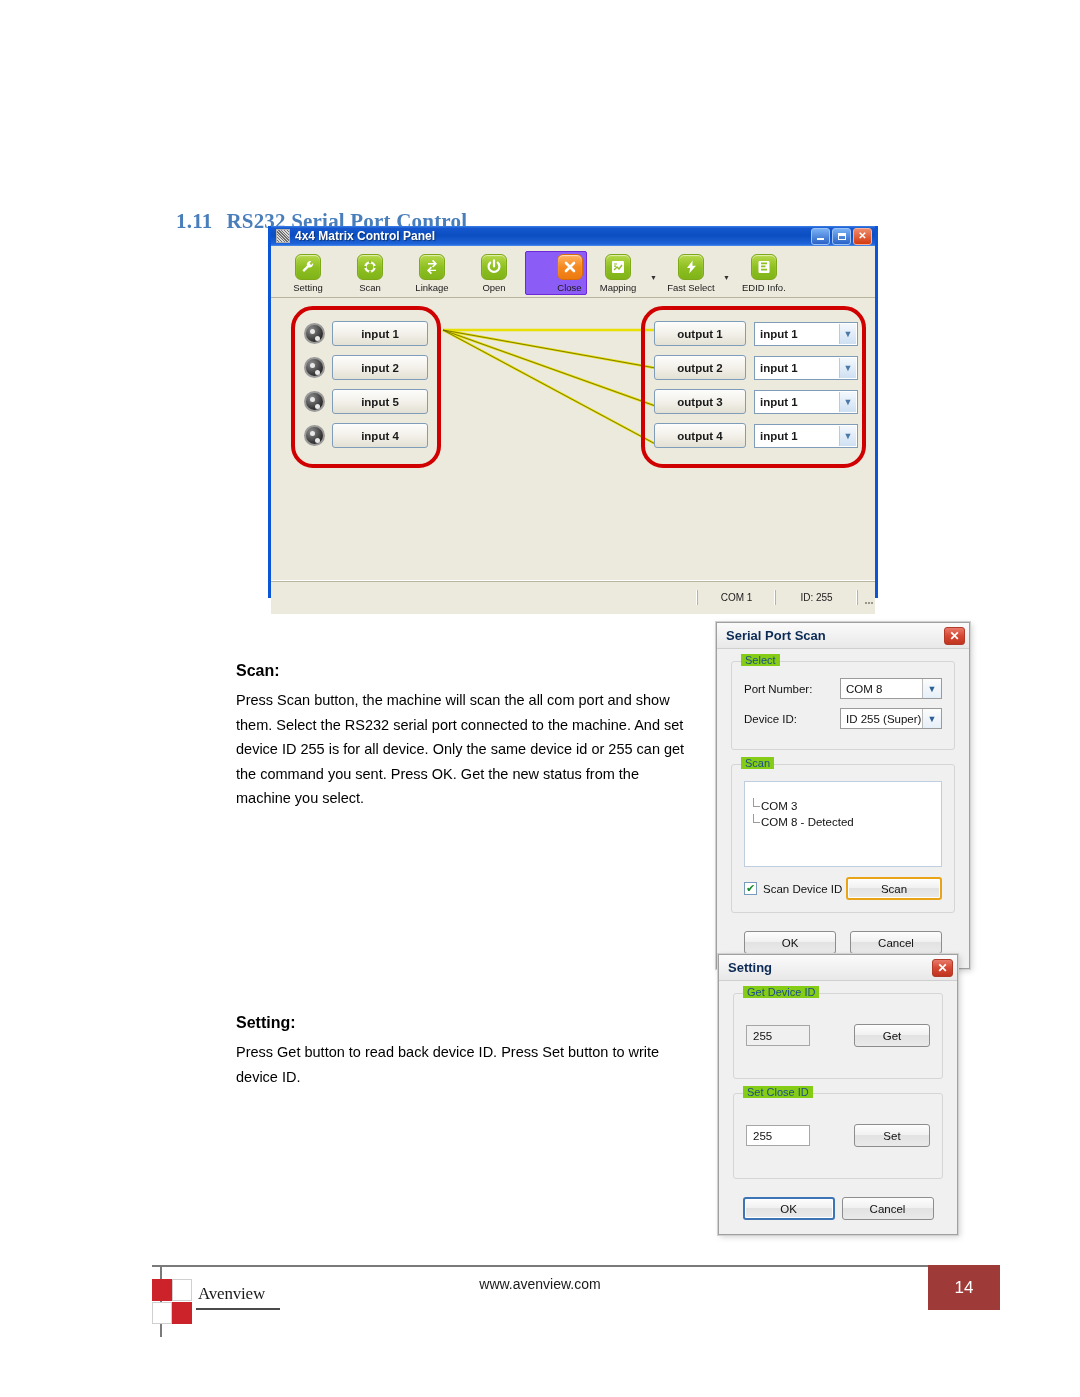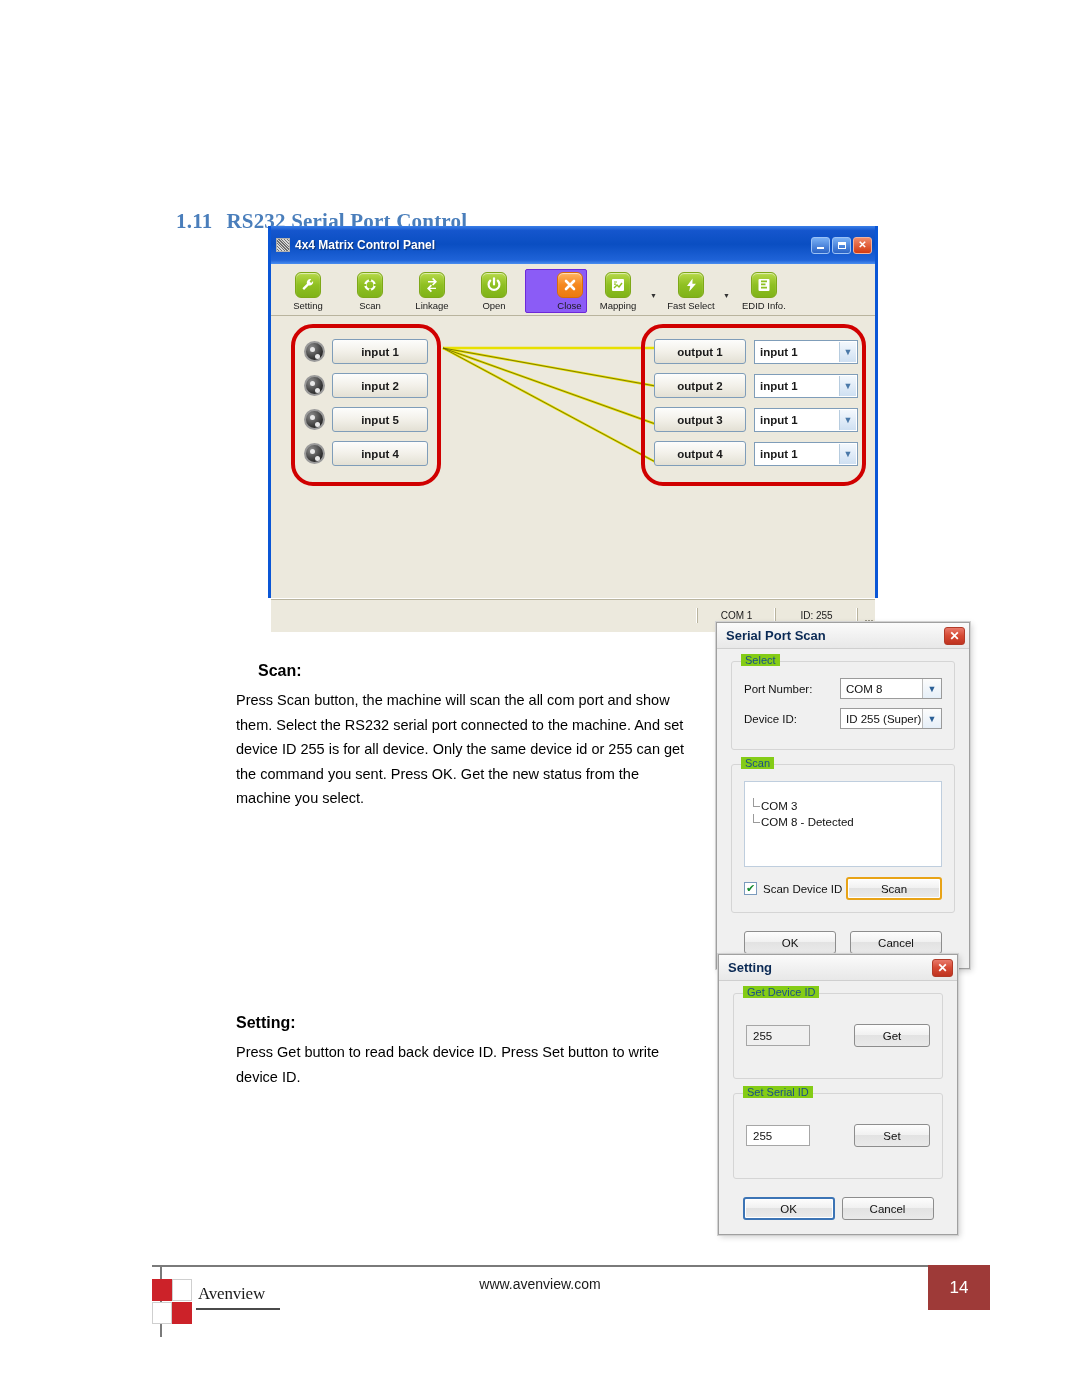--- a/index.html
+++ b/index.html
@@ -33,21 +33,21 @@
     position: absolute;
     left: 268px;
     top: 226px;
     width: 610px;
     height: 372px;
     border: 3px solid #0a56d6;
     border-top: none;
     background: #ece9dd;
   }
   .titlebar {
-    height: 38px;
+    height: 20px;
     background: linear-gradient(to bottom, #3a7fe8 0%, #1556cd 12%, #0a4ec2 48%, #1f63d8 90%, #4a8ef0 100%);
     display: flex;
     align-items: center;
     padding: 0 3px 0 5px;
     position: relative;
     text-align: center;
   }
   .titlebar-icon {
     width: 14px; height: 14px;
     margin-right: 5px;
@@ -267,21 +267,21 @@
     color: #000;
   }
   .text-head {
     font-size: 16px;
     font-weight: bold;
   }
   .text-body {
     font-size: 14.5px;
     line-height: 24.5px;
   }
-  #scan-heading  { left: 236px; top: 662px; margin-left: 22px; }
+  #scan-heading  { left: 236px; top: 662px; }
   #scan-para     { left: 236px; top: 688px; width: 460px; }
   #setting-heading { left: 236px; top: 1014px; }
   #setting-para  { left: 236px; top: 1040px; width: 430px; }
 
   
   .dialog {
     position: absolute;
     background: #f0f0f0;
     border: 1px solid #a0a0a0;
     box-shadow: 0 0 0 1px #d2d2d2, 2px 2px 6px rgba(0,0,0,0.18);
@@ -504,21 +504,21 @@
     left: 0; top: 1276px;
     width: 1080px;
     text-align: center;
     font-size: 14px;
     color: #1a1a1a;
     font-family: "Liberation Sans", sans-serif;
   }
   .page-badge {
     position: absolute;
     left: 928px; top: 1265px;
-    width: 62px; height: 45px;
+    width: 72px; height: 45px;
     background: #9e3a38;
     color: #ffffff;
     font-size: 17px;
     display: flex;
     align-items: center;
     justify-content: center;
     font-family: "Liberation Sans", sans-serif;
   }
 </style>
 </head>
@@ -769,21 +769,21 @@
 
     <div class="groupbox" style="height:86px;">
       <div class="gb-label">Get Device ID</div>
       <div class="setting-group-inner">
         <div class="txtfield">255</div>
         <div class="btn">Get</div>
       </div>
     </div>
 
     <div class="groupbox" style="height:86px;">
-      <div class="gb-label">Set Serial ID</div>
+      <div class="gb-label">Set Close ID</div>
       <div class="setting-group-inner">
         <div class="txtfield white">255</div>
         <div class="btn">Set</div>
       </div>
     </div>
 
     <div class="dlg-footer">
       <div class="btn focus-blue">OK</div>
       <div class="btn">Cancel</div>
     </div>

